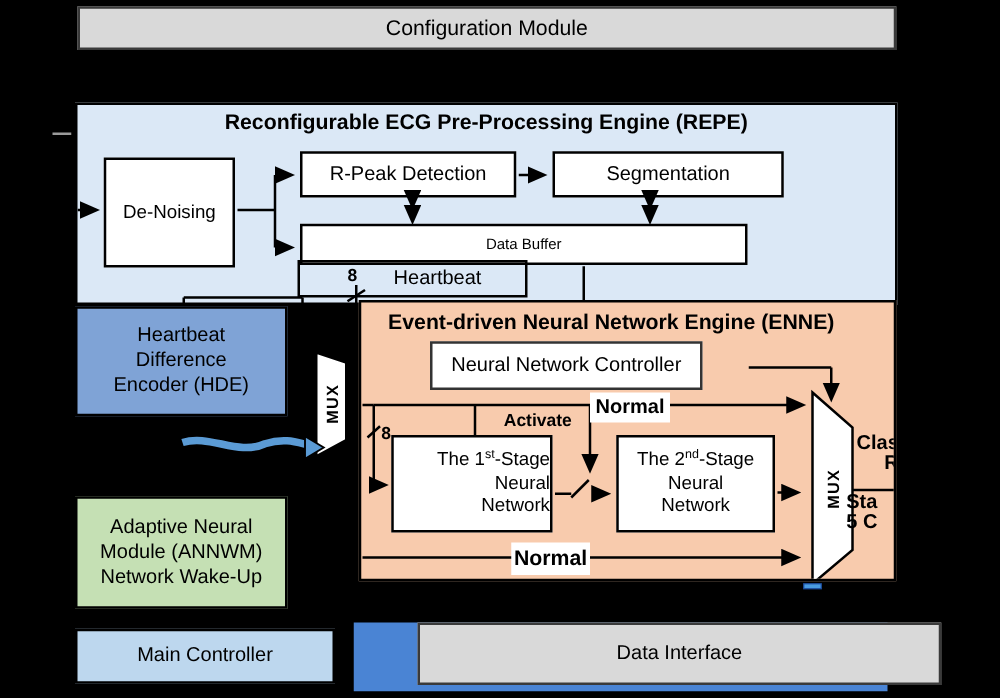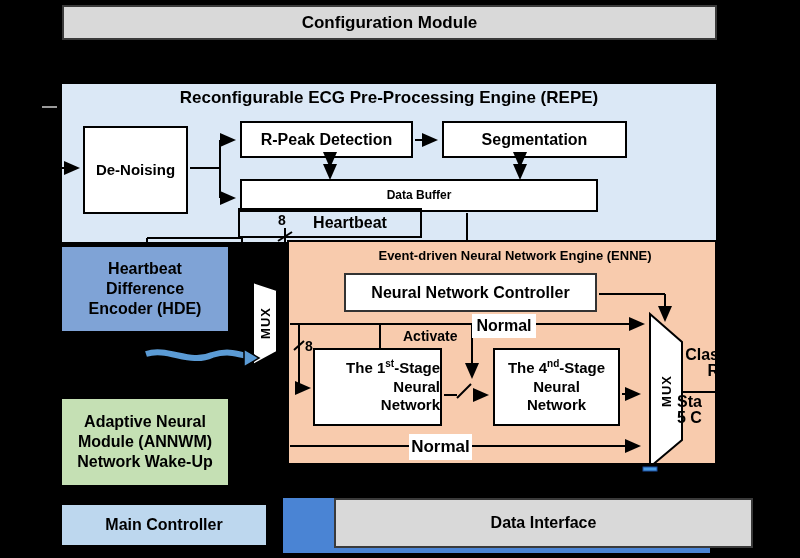--- a/index.html
+++ b/index.html
@@ -1,20 +1,20 @@
 <!DOCTYPE html>
 <html><head>
 <meta charset="utf-8">
 <style>
   html,body{margin:0;padding:0;background:#000;}
   .canvas{position:relative;width:800px;height:558px;background:#000;overflow:hidden;
           font-family:"Liberation Sans",sans-serif;color:#000;}
   .box{position:absolute;box-sizing:border-box;border:2px solid #000;
        display:flex;flex-direction:column;align-items:center;justify-content:center;
-       text-align:center;font-weight:bold;line-height:1.25;}
+       text-align:center;font-weight:normal;line-height:1.25;}
   .gray{background:#d9d9d9;border-color:#3a3a3a;}
   .title{position:absolute;width:100%;text-align:center;font-weight:bold;}
   svg{position:absolute;left:0;top:0;pointer-events:none;}
   .wire{stroke:#000;stroke-width:2;fill:none;}
   .lbl{position:absolute;font-weight:bold;white-space:nowrap;}
   .rot{display:flex;align-items:center;justify-content:center;transform:rotate(-90deg);
        font-weight:bold;font-size:13px;letter-spacing:1px;}
   sup{font-size:10px;vertical-align:super;line-height:0;}
 </style>
 </head>
@@ -89,34 +89,34 @@
     <polygon points="253,282 277,290 277,352 253,365" fill="#fff" stroke="#000" stroke-width="2"></polygon>
     <path d="M146,361 C168,368 190,350 212,359 C228,365 238,360 247,361" stroke="#000" stroke-width="5" fill="none"></path>
     <path d="M146,354 C168,347 190,365 212,355 C228,350 238,354 247,356" stroke="#5b9bd5" stroke-width="6" fill="none"></path>
     <polygon points="244,349 259,358 244,367" fill="#5b9bd5" stroke="#000" stroke-width="1.5"></polygon>
     <rect x="643" y="467" width="14" height="4" fill="#4a9be0" stroke="#1c4ea0" stroke-width="1"></rect>
   </svg>
   <div class="rot" style="position:absolute;left:251px;top:303px;width:28px;height:40px;">MUX</div>
 
   <div style="position:absolute;left:287px;top:240px;width:430px;height:225px;background:#f8cbad;
               border:2px solid #000;box-sizing:border-box;overflow:hidden;">
-    <div class="title" style="top:6px;padding-left:26px;width:calc(100% - 26px);font-size:13px;">Event-driven Neural Network Engine (ENNE)</div>
+    <div class="title" style="top:6px;width:calc(100% - 26px);font-size:17px;">Event-driven Neural Network Engine (ENNE)</div>
 
-    <div class="box" style="left:55px;top:31px;width:253px;height:39px;background:#fff;font-size:16px;border-color:#333;">
+    <div class="box" style="left:55px;top:31px;width:218px;height:39px;background:#fff;font-size:16px;border-color:#333;">
       <span>Neural Network Controller</span>
     </div>
 
     <div class="box" style="left:24px;top:106px;width:129px;height:78px;background:#fff;font-size:15px;align-items:flex-end;">
       <span><span>The 1</span><sup>st</sup><span>-Stage</span></span>
       <span>Neural</span>
       <span>Network</span>
     </div>
 
     <div class="box" style="left:204px;top:106px;width:127px;height:78px;background:#fff;font-size:15px;">
-      <span><span>The 4</span><sup>nd</sup><span>-Stage</span></span>
+      <span><span>The 2</span><sup>nd</sup><span>-Stage</span></span>
       <span>Neural</span>
       <span>Network</span>
     </div>
 
     <svg width="430" height="225" viewBox="0 0 430 225">
       <defs>
         <marker id="ah2" markerWidth="9" markerHeight="8" refX="6" refY="3.5" orient="auto">
           <path d="M0,0 L8,3.5 L0,7 z" fill="#000"></path>
         </marker>
       </defs>

